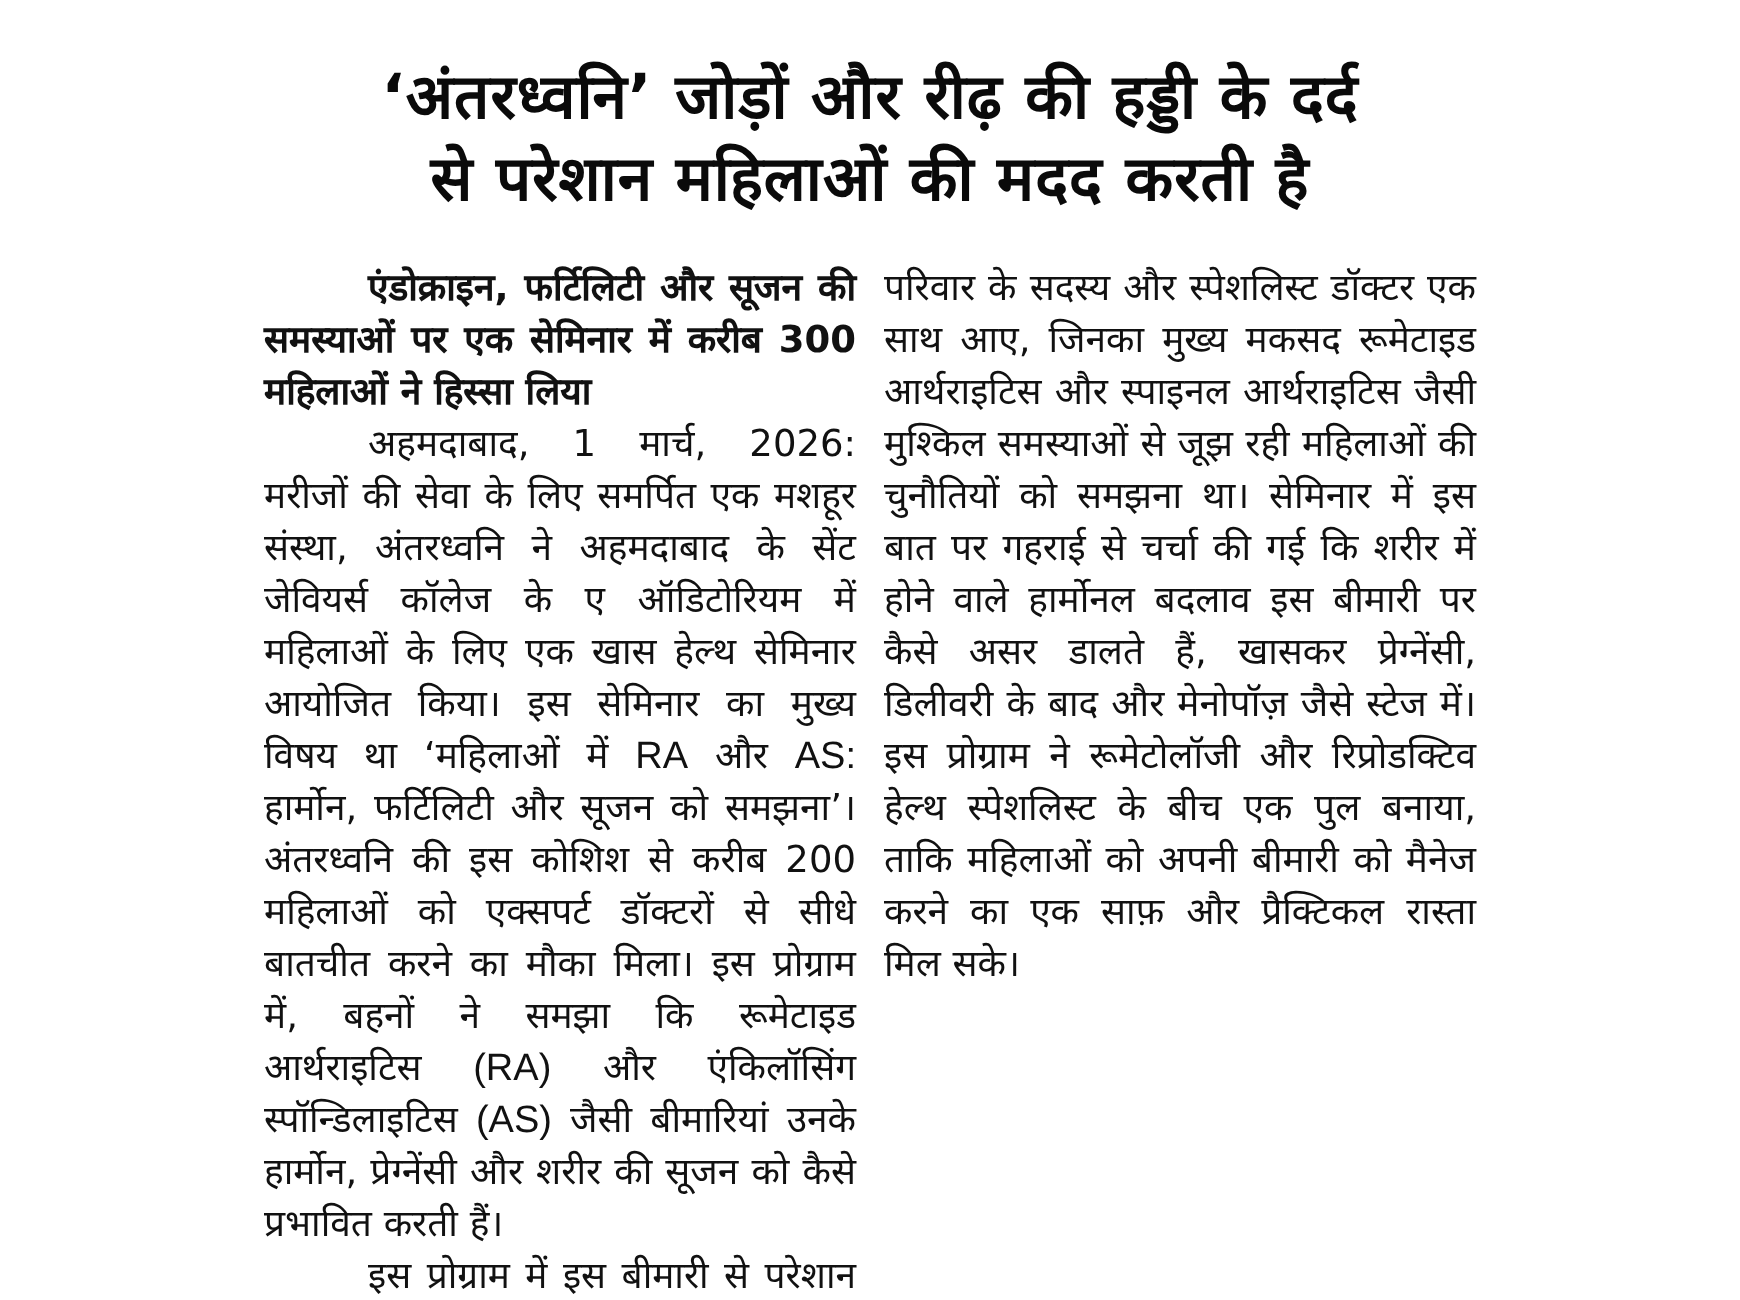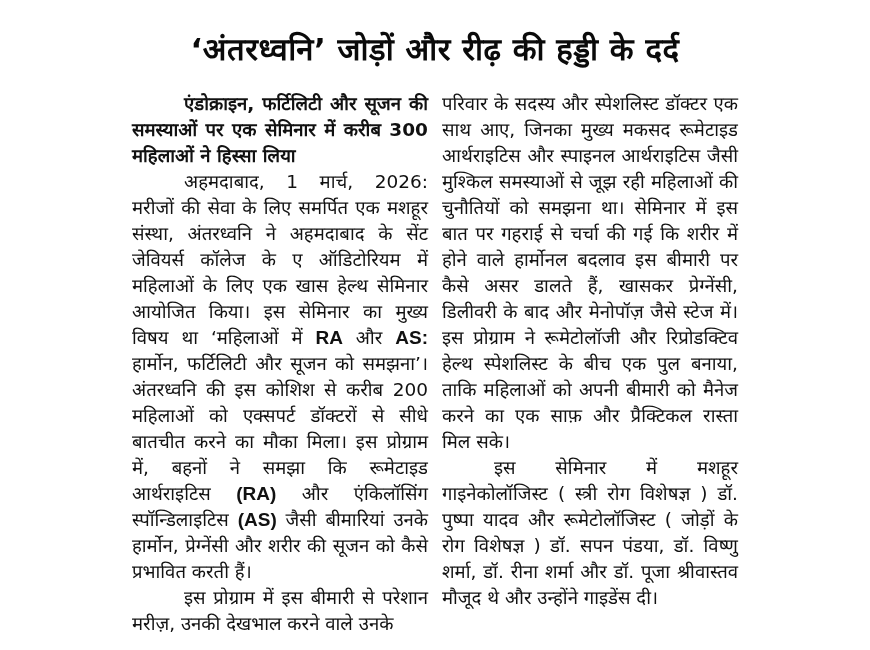--- a/index.html
+++ b/index.html
@@ -46,42 +46,42 @@
     text-indent: 52px;
   }
   .col p.no-indent {
     text-indent: 0;
   }
   .lead {
     font-weight: 700;
   }
   .lat-bold {
     font-family: "Liberation Sans", "DejaVu Sans", sans-serif;
-    font-weight: 700;
+    font-weight: 400;
     font-size: 19px;
   }
 </style>
 </head>
 <body>
 
 <div class="page">
   <div class="content">
 
     <h1 class="headline">
       <span>‘अंतरध्वनि’ जोड़ों और रीढ़ की हड्डी के दर्द</span><br>
+      <span>से परेशान महिलाओं की मदद करती है</span>
     </h1>
 
     <div class="columns">
 
       <div class="col">
         <p class="lead">एंडोक्राइन, फर्टिलिटी और सूजन की समस्याओं पर एक सेमिनार में करीब 300 महिलाओं ने हिस्सा लिया</p>
         <p><span>अहमदाबाद, 1 मार्च, 2026: मरीजों की सेवा के लिए समर्पित एक मशहूर संस्था, अंतरध्वनि ने अहमदाबाद के सेंट जेवियर्स कॉलेज के ए ऑडिटोरियम में महिलाओं के लिए एक खास हेल्थ सेमिनार आयोजित किया। इस सेमिनार का मुख्य विषय था ‘महिलाओं में </span><span class="lat-bold">RA</span><span> और </span><span class="lat-bold">AS:</span><span> हार्मोन, फर्टिलिटी और सूजन को समझना’। अंतरध्वनि की इस कोशिश से करीब 200 महिलाओं को एक्सपर्ट डॉक्टरों से सीधे बातचीत करने का मौका मिला। इस प्रोग्राम में, बहनों ने समझा कि रूमेटाइड आर्थराइटिस </span><span class="lat-bold">(RA)</span><span> और एंकिलॉसिंग स्पॉन्डिलाइटिस </span><span class="lat-bold">(AS)</span><span> जैसी बीमारियां उनके हार्मोन, प्रेग्नेंसी और शरीर की सूजन को कैसे प्रभावित करती हैं।</span></p>
         <p>इस प्रोग्राम में इस बीमारी से परेशान मरीज़, उनकी देखभाल करने वाले उनके</p>
       </div>
 
       <div class="col">
         <p class="no-indent">परिवार के सदस्य और स्पेशलिस्ट डॉक्टर एक साथ आए, जिनका मुख्य मकसद रूमेटाइड आर्थराइटिस और स्पाइनल आर्थराइटिस जैसी मुश्किल समस्याओं से जूझ रही महिलाओं की चुनौतियों को समझना था। सेमिनार में इस बात पर गहराई से चर्चा की गई कि शरीर में होने वाले हार्मोनल बदलाव इस बीमारी पर कैसे असर डालते हैं, खासकर प्रेग्नेंसी, डिलीवरी के बाद और मेनोपॉज़ जैसे स्टेज में। इस प्रोग्राम ने रूमेटोलॉजी और रिप्रोडक्टिव हेल्थ स्पेशलिस्ट के बीच एक पुल बनाया, ताकि महिलाओं को अपनी बीमारी को मैनेज करने का एक साफ़ और प्रैक्टिकल रास्ता मिल सके।</p>
-        <p>इस सेमिनार में मशहूर गाइनेकोलॉजिस्ट ( स्त्री रोग विशेषज्ञ ) डॉ. पुष्पा यादव और रूमेटोलॉजिस्ट ( जोड़ों के रोग विशेषज्ञ ) डॉ. सपन पंडया, डॉ. विष्णु शर्मा, डॉ. रीना शर्मा और डॉ. पूजा श्रीवास्तव मौजूद थे और उन्होंने गाइडेंस दी।</p>
       </div>
 
     </div>
   </div>
 </div>
 
 </body></html>

